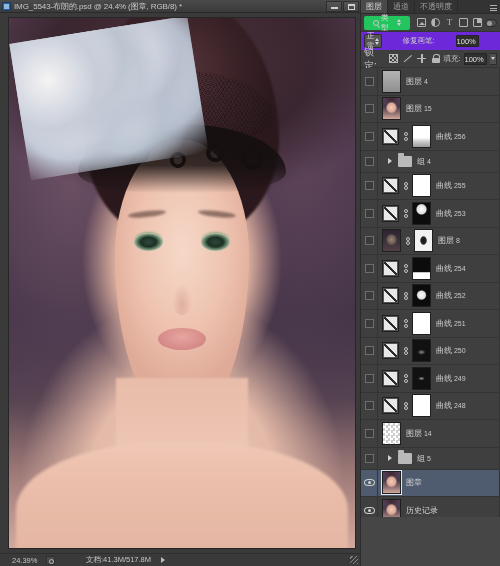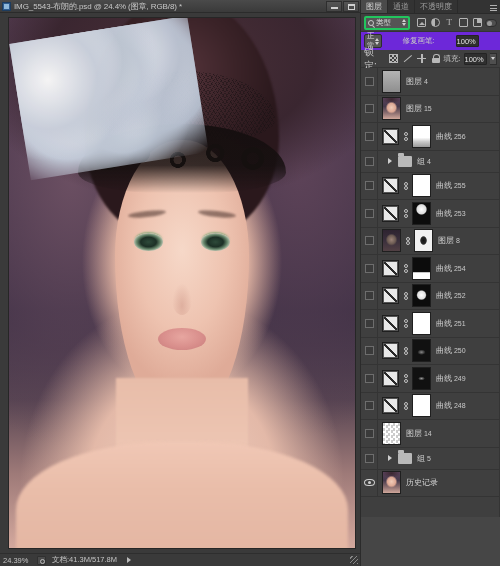--- a/index.html
+++ b/index.html
@@ -161,31 +161,31 @@
     border-radius: 50%;
     background: radial-gradient(ellipse at 50% 70%, rgba(205,150,135,0.5) 0%, rgba(230,180,165,0) 70%);
   }
 
   
   .statusbar {
     position: absolute; left: 0; top: 553px; width: 360px; height: 13px;
     background: #3a3a3a; border-top: 1px solid #2e2e2e;
     display: flex; align-items: center; font-size: 7.5px; color: #c4c4c4;
   }
-  .zoom-val { margin-left: 3px; width: 34px; }
+  .zoom-val { margin-left: 12px; width: 34px; }
   .status-sep {
     width: 9px; height: 9px; margin-right: 6px;
     background: #4a4a4a; border: 1px solid #303030; border-radius: 1px;
     position: relative;
   }
   .status-sep::after {
     content: ""; position: absolute; left: 2px; top: 2px;
     width: 3px; height: 3px; border: 1px solid #bbb; border-radius: 50%;
   }
-  .doc-size { white-space: nowrap; }
+  .doc-size { white-space: nowrap; margin-left: 25px; }
   .status-arrow {
     margin-left: 10px; width: 0; height: 0;
     border-left: 4px solid #bbb;
     border-top: 3px solid transparent; border-bottom: 3px solid transparent;
   }
   .status-grip {
     position: absolute; right: 2px; top: 2px; width: 8px; height: 8px;
     background:
       repeating-linear-gradient(-45deg, #888 0 1px, rgba(0,0,0,0) 1px 3px);
   }
@@ -216,21 +216,21 @@
   .panel-menu i { display: block; width: 7px; height: 1px; background: #b0b0b0; }
 
   
   .filter-row {
     height: 18px; display: flex; align-items: center;
     padding: 0 3px; gap: 3px; border-bottom: 1px solid #343434;
     background: #3f3f3f;
   }
   .kind-select {
     width: 52px; height: 14px; background: #555555;
-    border: 2px solid #22c55e; border-radius: 2px;
+    border: 7px solid #22c55e; border-radius: 2px;
     display: flex; align-items: center; gap: 2px; padding: 0 2px;
     font-size: 7.5px; color: #dcdcdc;
   }
   .mag {
     width: 6px; height: 6px; border: 1px solid #c8c8c8; border-radius: 50%;
     position: relative; flex: none;
   }
   .mag::after {
     content: ""; position: absolute; right: -2px; bottom: -2px;
     width: 3px; height: 1px; background: #c8c8c8; transform: rotate(45deg);
@@ -775,20 +775,29 @@
         <div class="layer-row group-row">
           <div class="eye-cell">
             <span class="eye-box"></span>
           </div>
           <div class="thumb-cell">
             <span class="group-arrow"></span>
             <span class="folder-icon"></span>
           </div>
           <div class="layer-name">组<span class="num"> 5</span></div>
         </div>
+        <div class="layer-row selected">
+          <div class="eye-cell">
+            <span class="eye-open"></span>
+          </div>
+          <div class="thumb-cell">
+            <span class="thumb portrait sel-outline"></span>
+          </div>
+          <div class="layer-name">图章</div>
+        </div>
         <div class="layer-row">
           <div class="eye-cell">
             <span class="eye-open"></span>
           </div>
           <div class="thumb-cell">
             <span class="thumb portrait"></span>
           </div>
           <div class="layer-name">历史记录</div>
         </div>
       </div>

